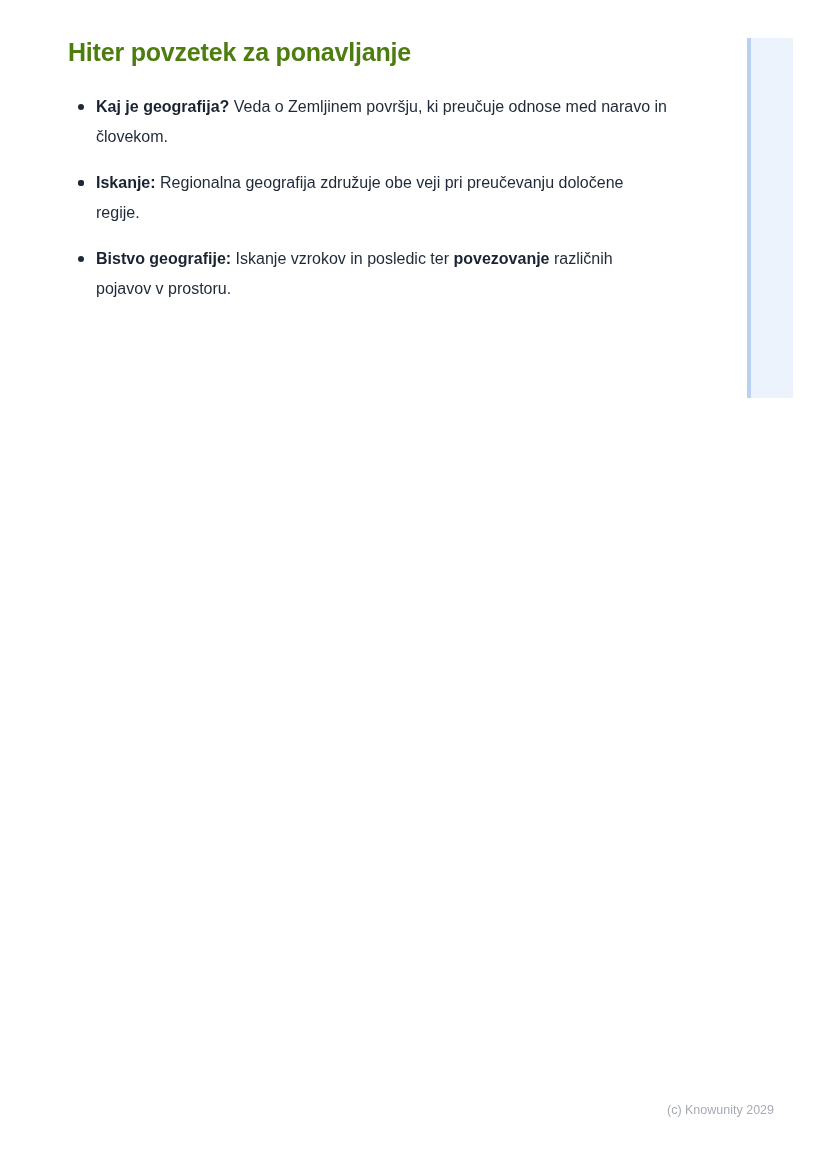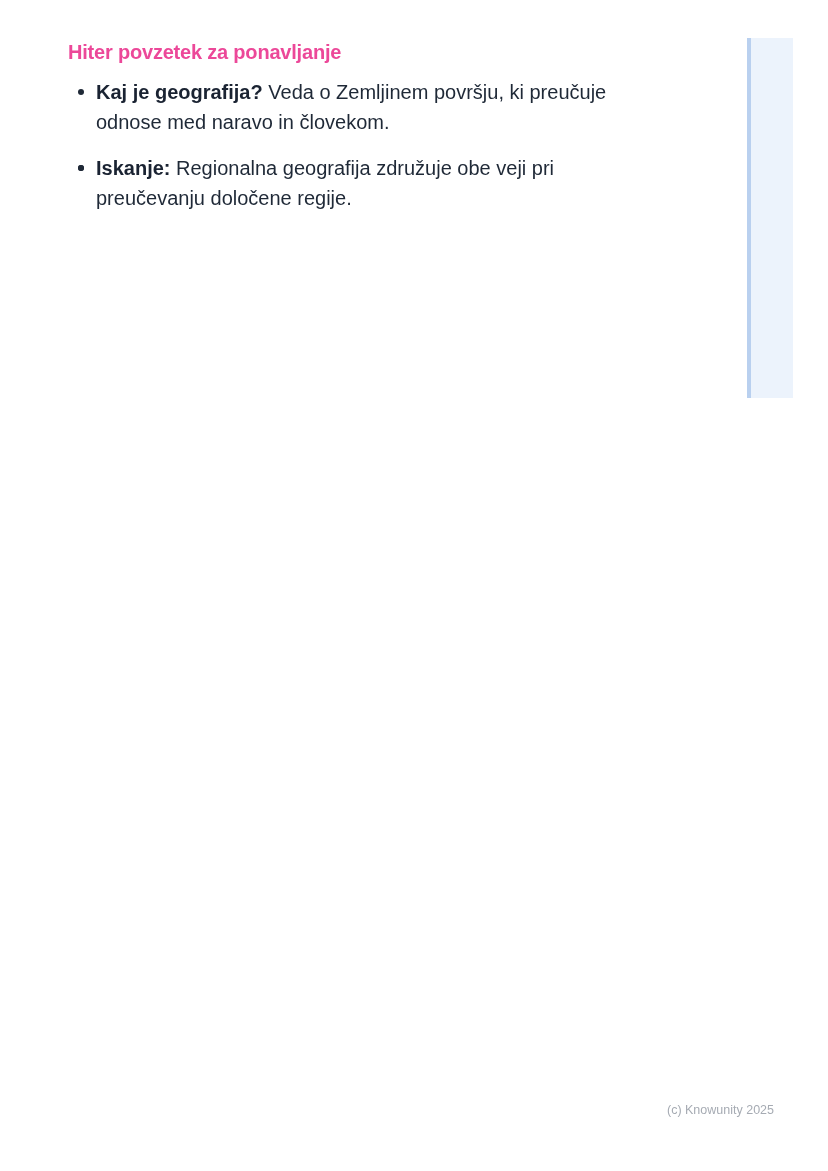--- a/index.html
+++ b/index.html
@@ -14,28 +14,28 @@
     position: relative;
     width: 828px; height: 1171px;
     background: #ffffff;
   }
   .content {
     position: absolute;
     top: 38px; left: 68px;
     width: 600px;
   }
   h1.title {
-    font-size: 20px;
+    font-size: 25px;
     line-height: 28px;
     font-weight: 700;
-    color: #ec4899;
+    color: #4d7c0f;
     letter-spacing: -0.2px;
-    margin-bottom: 11px;
+    margin-bottom: 26px;
   }
-  .list { color: #1f2937; font-size: 20px; }
+  .list { color: #1f2937; font-size: 16px; }
   .li {
     position: relative;
     padding-left: 28px;
     margin-bottom: 16px;
     line-height: 30px;
     max-width: 600px;
   }
   .li .txt { max-width: 572px; }
   .dot {
     position: absolute;
@@ -92,21 +92,25 @@
       <div class="li">
         <span class="dot"></span>
 
       </div>
 
       <div class="li">
         <span class="dot"></span>
         <p class="txt"><b>Iskanje:</b><span> Regionalna geografija združuje obe veji pri preučevanju določene regije.</span></p>
       </div>
 
+      <div class="li">
+        <span class="dot"></span>
+        <p class="txt"><b>Bistvo geografije:</b><span> Iskanje vzrokov in posledic ter </span><b>povezovanje</b><span> različnih pojavov v prostoru.</span></p>
+      </div>
 
     </div>
   </div>
 
   <div class="margin-highlight"></div>
 
-  <div class="footer">(c) Knowunity 2025</div>
+  <div class="footer">(c) Knowunity 2029</div>
 
 </div>
 
 </body></html>

